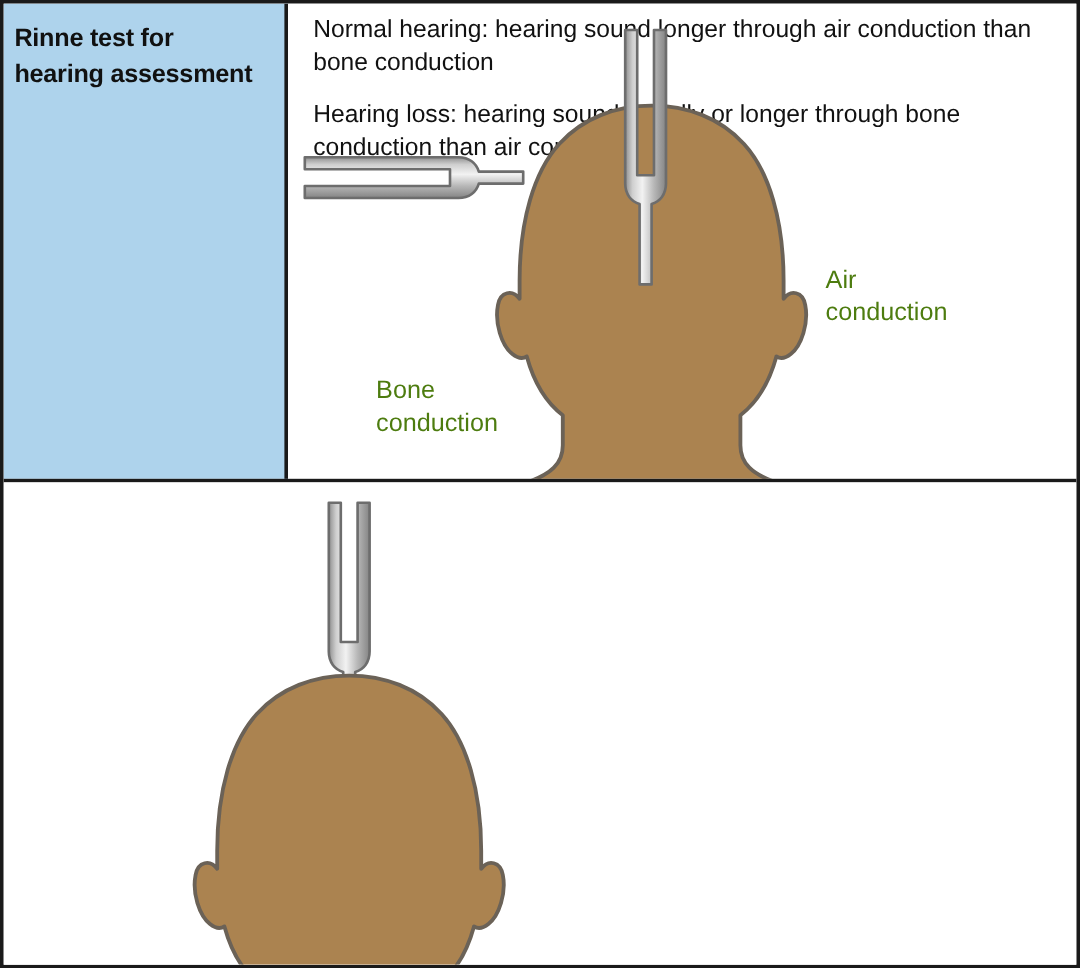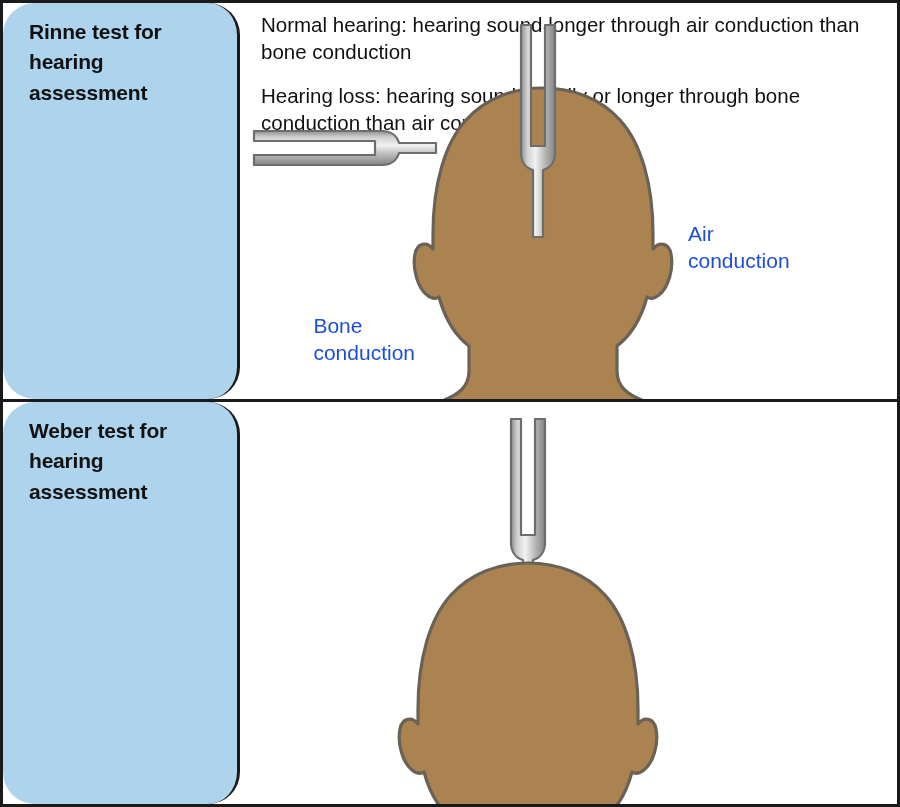--- a/index.html
+++ b/index.html
@@ -39,22 +39,21 @@
     background: #1a1a1a;
   }
 
   
   .label-cell {
     width: 237px;
     flex: 0 0 237px;
     background: #aed3ec;
     border-right: 3px solid #1a1a1a;
     box-sizing: border-box;
-    padding: 14px 16px 0 26px;
-    border-radius: 32px;
+    padding: 14px 16px 0 9px;
   }
   .label-cell .title {
     font-size: 21px;
     font-weight: bold;
     line-height: 1.45;
     color: #111111;
     letter-spacing: -0.2px;
   }
 
   
@@ -89,21 +88,21 @@
     height: 100%;
     pointer-events: none;
   }
   .stage svg { display: block; }
 
   
   .callout {
     position: absolute;
     font-size: 21px;
     line-height: 1.28;
-    color: #1d4ed8;
+    color: #4d7c0f;
     white-space: pre-line;
   }
   #label-air-conduction {
     left: 448px;
     top: 218px;
     text-align: left;
   }
   #label-bone-conduction {
     right: 482px;
     top: 310px;
@@ -220,25 +219,20 @@
 
       <div class="callout" id="label-bone-conduction">Bone
 conduction</div>
     </div>
   </div>
 
   <div class="row-divider"></div>
 
   <div class="row" id="row-weber">
 
-    <div class="label-cell">
-      <div class="title">Weber test
-for hearing
-assessment</div>
-    </div>
 
     <div class="content-cell">
 
       <div class="stage">
         <svg width="657" height="402" viewBox="0 0 657 402" xmlns="http://www.w3.org/2000/svg" aria-hidden="true">
           <defs>
             <linearGradient id="forkGradW" x1="0" y1="0" x2="1" y2="0">
               <stop offset="0%" stop-color="#8f8f8f"></stop>
               <stop offset="18%" stop-color="#cfcfcf"></stop>
               <stop offset="42%" stop-color="#f2f2f2"></stop>

